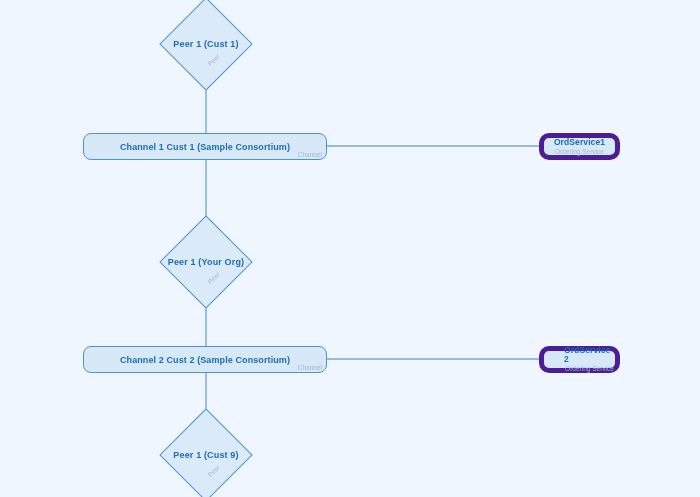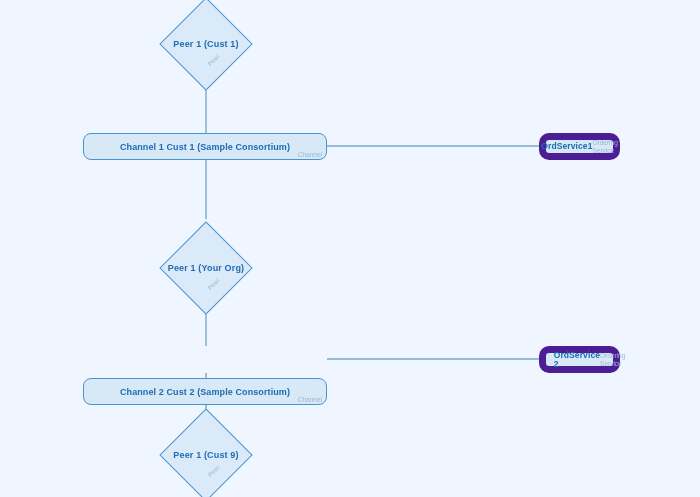--- a/index.html
+++ b/index.html
@@ -111,25 +111,25 @@
     font-size: 6.5px;
     color: #9db8d4;
     line-height: 1;
   }
 
   
   .orderer-node {
     width: 81px;
     height: 27px;
     background: #d7e8f7;
-    border: 7px solid #4c1d95;
+    border: 5px solid #4c1d95;
     border-radius: 10px;
     box-sizing: border-box;
     display: flex;
-    flex-direction: row;
+    flex-direction: column;
     align-items: center;
     justify-content: center;
   }
   .orderer-label {
     font-size: 8.5px;
     font-weight: bold;
     color: #1d6cb4;
     line-height: 1.05;
     letter-spacing: 0.1px;
   }
@@ -163,27 +163,27 @@
   <div class="node channel-node" style="left: 83px; top: 133px;">
     <div class="channel-label">Channel 1 Cust 1 (Sample Consortium)</div>
     <div class="channel-sublabel">Channel</div>
   </div>
 
   <div class="node orderer-node" style="left: 539px; top: 133px;">
     <div class="orderer-label">OrdService1</div>
     <div class="orderer-sublabel">Ordering Service</div>
   </div>
 
-  <div class="node peer-node" style="left: 158px; top: 220px;">
+  <div class="node peer-node" style="left: 158px; top: 214px;">
     <div class="peer-shape"></div>
     <div class="peer-label">Peer 1 (Your Org)</div>
     <div class="peer-sublabel">Peer</div>
   </div>
 
-  <div class="node channel-node" style="left: 83px; top: 346px; margin-top: 32px;">
+  <div class="node channel-node" style="left: 83px; top: 346px;">
     <div class="channel-label">Channel 2 Cust 2 (Sample Consortium)</div>
     <div class="channel-sublabel">Channel</div>
   </div>
 
   <div class="node orderer-node" style="left: 539px; top: 346px; padding-left: 20px;">
     <div class="orderer-label">OrdService 2</div>
     <div class="orderer-sublabel">Ordering Service</div>
   </div>
 
   <div class="node peer-node" style="left: 158px; top: 407px;">

